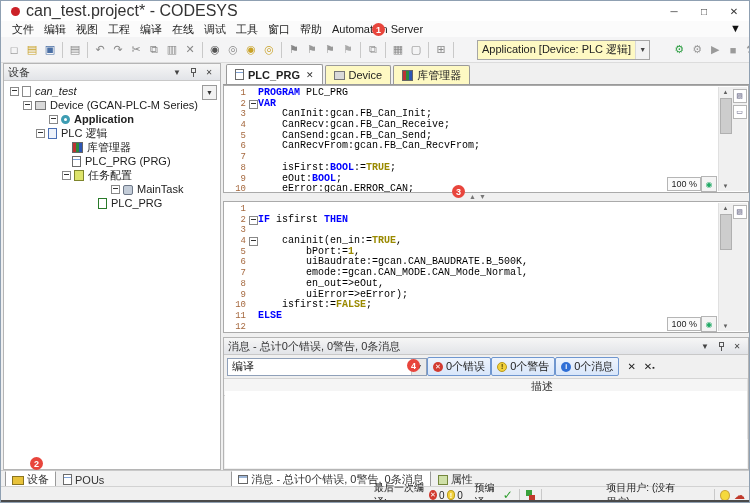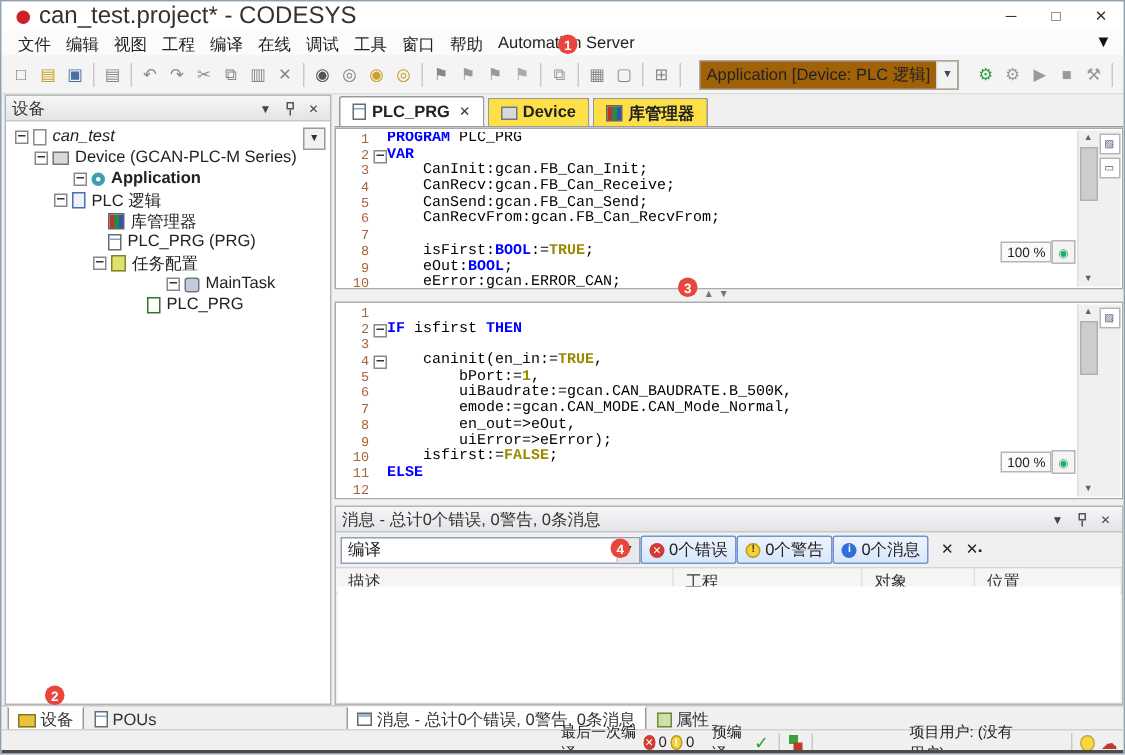--- a/index.html
+++ b/index.html
@@ -13,21 +13,21 @@
   .win-controls{position:absolute;right:0;top:0;height:20px;display:flex;}
   .win-btn{width:30px;height:20px;display:flex;align-items:center;justify-content:center;font-size:10px;color:#333;}
   
   .menubar{position:absolute;left:0;top:20px;width:100%;height:16px;background:#fbfbfb;display:flex;align-items:center;padding-left:6px;box-sizing:border-box;}
   .menu-item{padding:0 5px;color:#222;white-space:nowrap;}
   .funnel{position:absolute;right:8px;top:21px;font-size:11px;color:#111;}
   
   .toolbar{position:absolute;left:0;top:36px;width:100%;height:26px;background:#f4f4f5;border-bottom:1px solid #dcdcdc;display:flex;align-items:center;padding-left:4px;box-sizing:border-box;}
   .tb-icon{width:16px;height:16px;display:flex;align-items:center;justify-content:center;font-size:11px;margin:0 1px;flex:none;}
   .tb-sep{width:1px;height:16px;background:#c9c9c9;margin:0 3px;flex:none;}
-  .tb-combo{height:18px;border:1px solid #a6a6a6;background:#a16207;display:flex;align-items:center;margin:0 9px;flex:none;}
+  .tb-combo{height:18px;border:1px solid #a6a6a6;background:#fef9c3;display:flex;align-items:center;margin:0 20px;flex:none;}
   .tb-combo .val{padding:0 4px;white-space:nowrap;max-width:150px;overflow:hidden;}
   .tb-combo .arr{width:13px;height:100%;display:flex;align-items:center;justify-content:center;font-size:7px;color:#444;border-left:1px solid #d8d8d8;background:#f2f2f2;}
   
   .left-panel{position:absolute;left:2px;top:62px;width:218px;height:407px;background:#fff;border:1px solid #b5b5b5;box-sizing:border-box;}
   .panel-head{height:16px;background:linear-gradient(#f6f6f6,#e2e4e8);border-bottom:1px solid #c8c8c8;display:flex;align-items:center;padding:0 4px;color:#333;}
   .panel-head .sp{flex:1;}
   .ph-btn{width:14px;height:12px;display:flex;align-items:center;justify-content:center;font-size:8px;color:#444;margin-left:2px;}
   .pin{width:5px;height:9px;position:relative;}
   .pin::before{content:"";position:absolute;left:0;top:0;width:5px;height:5px;border:1px solid #555;box-sizing:border-box;}
   .pin::after{content:"";position:absolute;left:2px;top:5px;width:1px;height:4px;background:#555;}
@@ -42,21 +42,21 @@
   .i-plc{background:#eef3fb;border:1px solid #4a6fb5;width:9px;height:11px;}
   .i-app{width:9px;height:9px;border:3px solid #3e9db3;border-radius:50%;background:#fff;margin-top:1px;}
   .i-lib{width:11px;height:11px;background:linear-gradient(90deg,#b33 0 3px,#2a8a3c 3px 6px,#2d56b5 6px 9px,#caa 9px 11px);border:1px solid #666;}
   .i-pou{background:#fff;border:1px solid #6b6b6b;width:9px;height:11px;box-shadow:inset 0 2px 0 #fff, inset 0 3px 0 #7fa3d8;}
   .i-task{background:#dde36a;border:1px solid #7e852c;width:10px;height:11px;}
   .i-mtask{background:#c3ccd8;border:1px solid #6d7787;border-radius:2px;width:10px;height:10px;margin-top:1px;}
   .i-poui{background:#fff;border:1px solid #2a7a2a;width:9px;height:11px;}
   .tree-dd{position:absolute;right:3px;top:4px;width:13px;height:13px;border:1px solid #9a9a9a;background:#f2f2f2;display:flex;align-items:center;justify-content:center;font-size:7px;color:#333;}
   
   .doc-tabs{position:absolute;left:222px;top:62px;width:526px;height:22px;background:#f0f0f0;display:flex;align-items:flex-end;border-bottom:1px solid #9a9a9a;box-sizing:border-box;padding-left:3px;}
-  .doc-tab{height:18px;display:flex;align-items:center;padding:0 8px;border:1px solid #9a9a9a;border-bottom:none;background:#fde047;margin-right:2px;border-radius:2px 2px 0 0;white-space:nowrap;font-weight:bold;}
+  .doc-tab{height:18px;display:flex;align-items:center;padding:0 8px;border:1px solid #9a9a9a;border-bottom:none;background:#fef9c3;margin-right:2px;border-radius:2px 2px 0 0;white-space:nowrap;}
   .doc-tab.active{background:#fff;font-weight:bold;height:19px;}
   .doc-tab .ticon{margin-right:4px;}
   .tab-x{margin-left:6px;font-size:9px;color:#333;}
   .pane{position:absolute;left:222px;width:526px;background:#fff;border:1px solid #aaa;box-sizing:border-box;}
   #pane1{top:84px;height:108px;}
   #pane2{top:200px;height:132px;}
   .code{position:absolute;left:0;top:2px;right:30px;bottom:0;overflow:hidden;
         font-family:"Liberation Mono","DejaVu Sans Mono",monospace;font-size:10px;line-height:10.7px;}
   .cl{display:flex;height:10.7px;align-items:center;}
   .gut{width:22px;flex:none;text-align:right;color:#a5683e;font-size:9px;padding-right:2px;}
@@ -65,37 +65,37 @@
   .fold::after{content:"";position:absolute;left:1px;right:1px;top:2px;height:1px;background:#333;}
   .ctext{white-space:pre;color:#000;}
   .tk{color:#0000ff;font-weight:bold;}
   .tv{color:#9a8a00;font-weight:bold;}
   .vsb{position:absolute;right:16px;top:1px;width:13px;bottom:1px;background:#f0f0f0;border-left:1px solid #e0e0e0;}
   .vsb .a{position:absolute;left:0;width:13px;height:10px;display:flex;align-items:center;justify-content:center;font-size:6px;color:#606060;}
   .vsb .a.up{top:0;} .vsb .a.dn{bottom:0;}
   .vsb .th{position:absolute;left:1px;width:10px;top:11px;height:34px;background:#cdcdcd;border:1px solid #b0b0b0;}
   .side-col{position:absolute;right:1px;top:1px;width:15px;bottom:1px;background:#f0f0f0;}
   .side-btn{width:12px;height:12px;margin:2px auto 2px;border:1px solid #b5b5b5;background:#fff;display:flex;align-items:center;justify-content:center;font-size:7px;color:#557;}
-  .zoombox{position:absolute;right:31px;bottom:16px;display:flex;align-items:center;}
+  .zoombox{position:absolute;right:31px;bottom:0;display:flex;align-items:center;}
   .zoomval{border:1px solid #b5b5b5;background:#fafafa;font-size:9px;padding:0 3px;height:12px;display:flex;align-items:center;}
   .zoomglass{width:14px;height:14px;border:1px solid #b5b5b5;background:#f4f4f4;display:flex;align-items:center;justify-content:center;font-size:8px;color:#2a6;}
   .h-split{position:absolute;left:222px;top:192px;width:526px;height:8px;background:#f0f0f0;}
   .split-arrows{position:absolute;left:246px;top:0px;font-size:7px;color:#777;letter-spacing:3px;}
   .gapband{position:absolute;left:222px;top:332px;width:526px;height:4px;background:#f0f0f0;}
   
   .messages{position:absolute;left:222px;top:336px;width:526px;height:133px;background:#f0f0f0;border:1px solid #b5b5b5;box-sizing:border-box;}
   .msg-toolbar{height:21px;display:flex;align-items:center;padding:1px 3px;border-bottom:1px solid #d5d5d5;}
   .msg-combo{width:198px;height:16px;background:#fff;border:1px solid #8fa0b9;display:flex;align-items:center;}
   .msg-combo .val{flex:1;padding:0 4px;}
   .msg-combo .arr{width:14px;height:100%;background:#e9e9e9;border-left:1px solid #c9c9c9;display:flex;align-items:center;justify-content:center;font-size:7px;color:#333;}
   .cnt-btn{height:17px;display:flex;align-items:center;border:1px solid #6f96cf;background:linear-gradient(#eef4fd,#d8e6fa);border-radius:2px;padding:0 5px;margin-left:0;white-space:nowrap;}
   .cnt-ic{width:10px;height:10px;border-radius:50%;margin-right:3px;color:#fff;font-size:7px;font-weight:bold;display:flex;align-items:center;justify-content:center;flex:none;}
   .ic-err{background:#d23b31;} .ic-warn{background:#f2d13c;color:#413a00;border:1px solid #b99a1e;box-sizing:border-box;} .ic-info{background:#2f6fd6;}
   .msg-x{margin-left:8px;font-size:10px;color:#222;}
-  .msg-head-row{height:16px;display:flex;background:#f5f5f5;border-bottom:1px solid #d0d0d0;align-items:flex-end;}
+  .msg-head-row{height:16px;display:flex;background:#f5f5f5;border-bottom:1px solid #d0d0d0;align-items:flex-end;flex-direction:column;}
   .msg-col{border-right:1px solid #e0e0e0;height:100%;display:flex;align-items:center;padding-left:8px;box-sizing:border-box;color:#333;}
   .msg-body{background:#fff;position:absolute;left:1px;right:1px;top:53px;bottom:1px;}
   
   .bottom-tabs{position:absolute;left:0;top:469px;width:100%;height:16px;background:#f0f0f0;border-top:1px solid #c9c9c9;display:flex;align-items:flex-start;}
   .btab{height:15px;display:flex;align-items:center;padding:0 6px;white-space:nowrap;color:#333;border:1px solid transparent;}
   .btab.active{background:#fff;border:1px solid #9a9a9a;border-top-color:#fff;}
   .btab .ticon{margin-right:3px;}
   .bt-left{display:flex;margin-left:4px;}
   .bt-right{display:flex;margin-left:120px;}
   .i-dev-tab{width:12px;height:9px;background:#e8c23a;border:1px solid #8a7420;margin-top:1px;}

